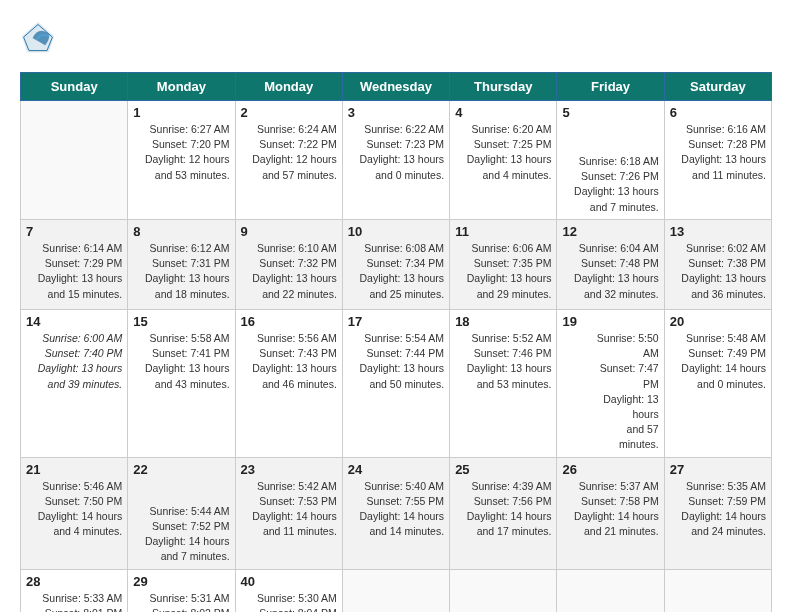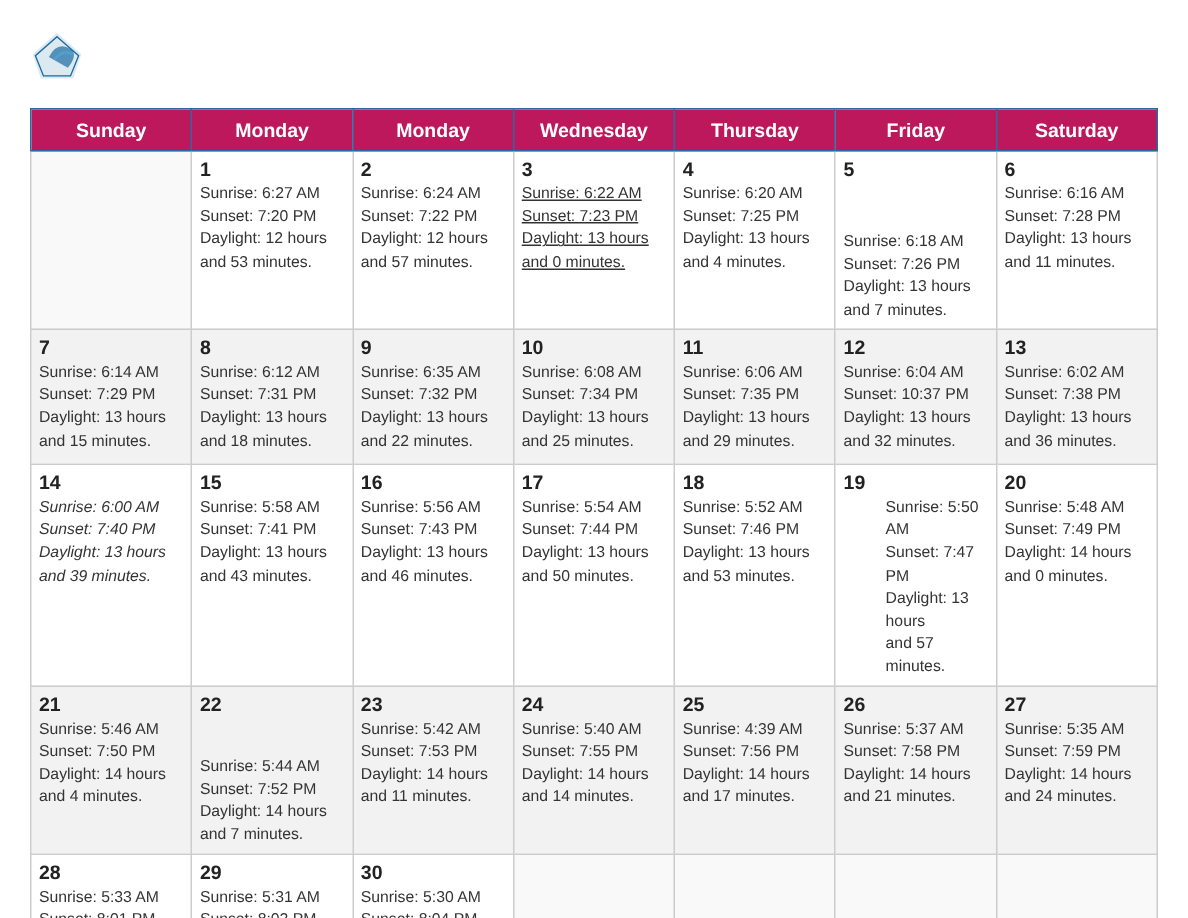--- a/index.html
+++ b/index.html
@@ -51,21 +51,21 @@
     .location {
       font-size: 16px;
       color: #444;
     }
     table {
       width: 100%;
       border-collapse: collapse;
       table-layout: fixed;
     }
     thead tr th {
-      background: #be185d;
+      background: #0f766e;
       color: #fff;
       font-size: 13px;
       font-weight: bold;
       padding: 6px 4px;
       text-align: center;
       border: 1px solid #2b6aa0;
     }
     tbody tr td {
       border: 1px solid #ccc;
       vertical-align: top;
@@ -84,20 +84,21 @@
       font-size: 13px;
       font-weight: bold;
       color: #222;
       display: block;
       margin-bottom: 2px;
     }
     .day-info {
       font-size: 10.5px;
       color: #333;
       line-height: 1.45;
+      text-align: right;
     }
     .empty-cell {
       background: #f9f9f9 !important;
     }
   </style>
 </head>
 <body>
 
 <div class="header">
   <div class="logo">
@@ -142,21 +143,21 @@
         </td>
         <td>
           <span class="day-number">2</span>
           <div class="day-info" style="white-space: pre-line;">Sunrise: 6:24 AM
 Sunset: 7:22 PM
 Daylight: 12 hours
 and 57 minutes.</div>
         </td>
         <td>
           <span class="day-number">3</span>
-          <div class="day-info" style="white-space: pre-line; text-decoration: underline;">Sunrise: 6:22 AM
+          <div class="day-info" style="white-space: pre-line;">Sunrise: 6:22 AM
 Sunset: 7:23 PM
 Daylight: 13 hours
 and 0 minutes.</div>
         </td>
         <td>
           <span class="day-number">4</span>
           <div class="day-info" style="white-space: pre-line;">Sunrise: 6:20 AM
 Sunset: 7:25 PM
 Daylight: 13 hours
 and 4 minutes.</div>
@@ -186,21 +187,21 @@
         </td>
         <td>
           <span class="day-number">8</span>
           <div class="day-info" style="white-space: pre-line;">Sunrise: 6:12 AM
 Sunset: 7:31 PM
 Daylight: 13 hours
 and 18 minutes.</div>
         </td>
         <td>
           <span class="day-number">9</span>
-          <div class="day-info" style="white-space: pre-line;">Sunrise: 6:35 AM
+          <div class="day-info" style="white-space: pre-line;">Sunrise: 6:10 AM
 Sunset: 7:32 PM
 Daylight: 13 hours
 and 22 minutes.</div>
         </td>
         <td>
           <span class="day-number">10</span>
           <div class="day-info" style="white-space: pre-line;">Sunrise: 6:08 AM
 Sunset: 7:34 PM
 Daylight: 13 hours
 and 25 minutes.</div>
@@ -208,21 +209,21 @@
         <td>
           <span class="day-number">11</span>
           <div class="day-info" style="white-space: pre-line;">Sunrise: 6:06 AM
 Sunset: 7:35 PM
 Daylight: 13 hours
 and 29 minutes.</div>
         </td>
         <td>
           <span class="day-number">12</span>
           <div class="day-info" style="white-space: pre-line;">Sunrise: 6:04 AM
-Sunset: 10:37 PM
+Sunset: 7:48 PM
 Daylight: 13 hours
 and 32 minutes.</div>
         </td>
         <td>
           <span class="day-number">13</span>
           <div class="day-info" style="white-space: pre-line;">Sunrise: 6:02 AM
 Sunset: 7:38 PM
 Daylight: 13 hours
 and 36 minutes.</div>
         </td>
@@ -338,21 +339,21 @@
 and 27 minutes.</div>
         </td>
         <td>
           <span class="day-number">29</span>
           <div class="day-info" style="white-space: pre-line;">Sunrise: 5:31 AM
 Sunset: 8:02 PM
 Daylight: 14 hours
 and 30 minutes.</div>
         </td>
         <td>
-          <span class="day-number">30</span>
+          <span class="day-number">40</span>
           <div class="day-info" style="white-space: pre-line;">Sunrise: 5:30 AM
 Sunset: 8:04 PM
 Daylight: 14 hours
 and 34 minutes.</div>
         </td>
         <td class="empty-cell"></td>
         <td class="empty-cell"></td>
         <td class="empty-cell"></td>
         <td class="empty-cell"></td>
       </tr>

